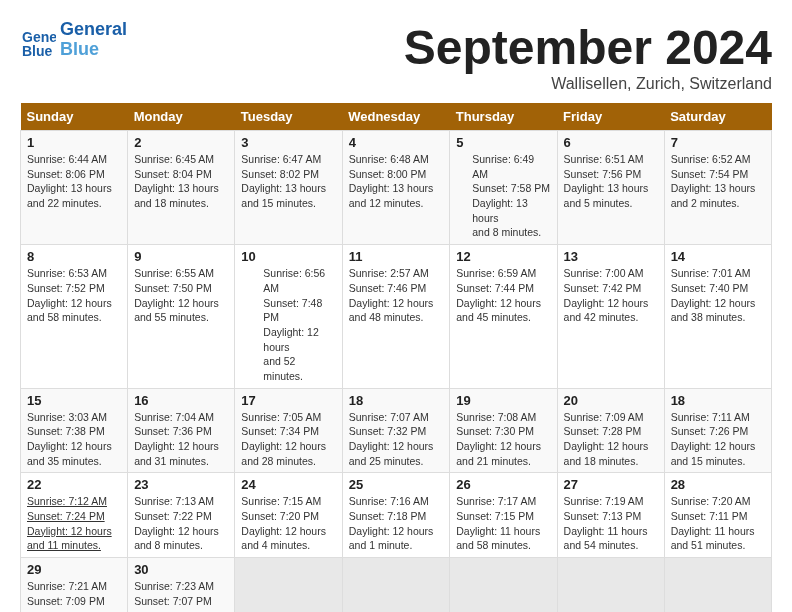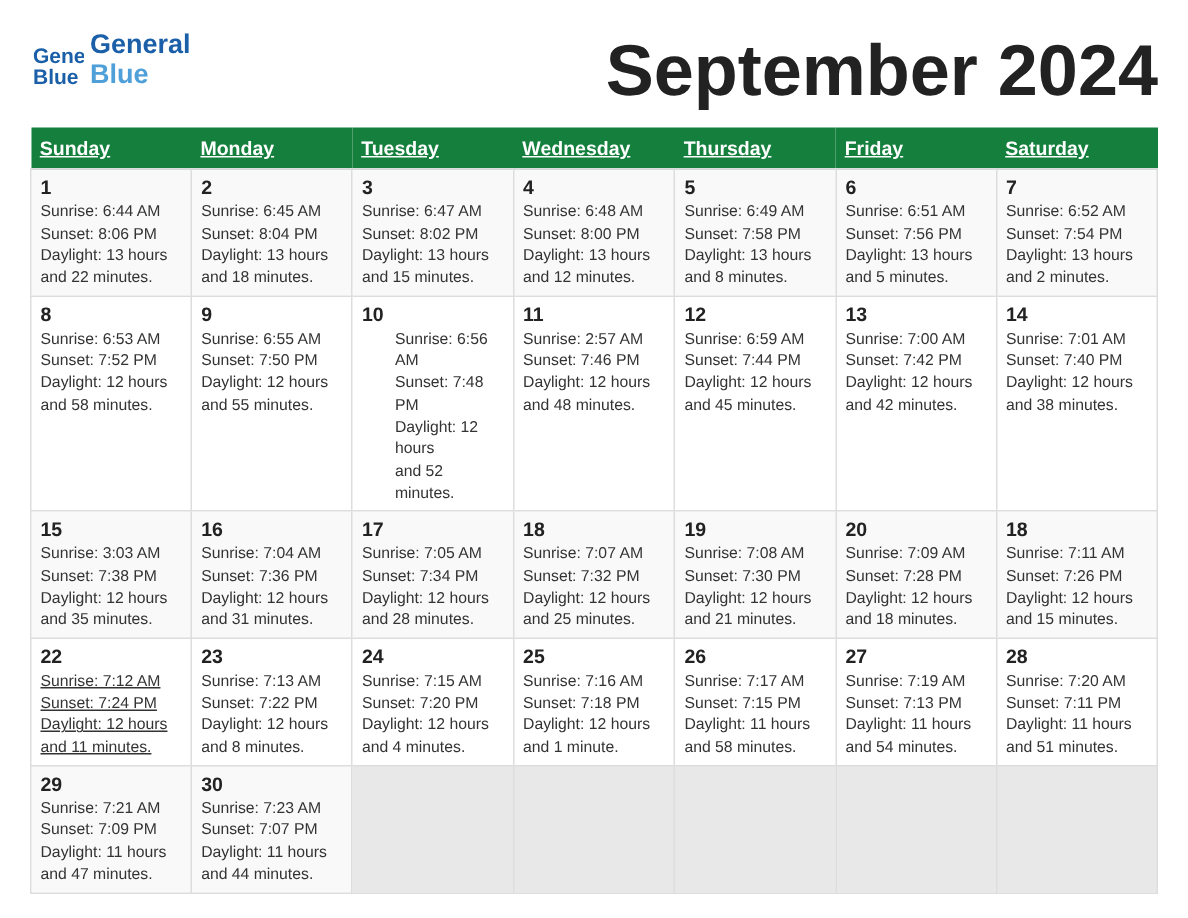--- a/index.html
+++ b/index.html
@@ -36,27 +36,26 @@
     .location {
       font-size: 16px;
       color: #444;
     }
     table {
       width: 100%;
       border-collapse: collapse;
       font-size: 11px;
     }
     thead tr th {
-      background: #15803d;
+      background: #a16207;
       color: #fff;
       text-align: left;
       padding: 6px 6px;
       font-size: 13px;
       font-weight: bold;
-      text-decoration: underline;
     }
     tbody tr td {
       vertical-align: top;
       padding: 4px 6px;
       border: 1px solid #ddd;
       width: 108px;
       min-height: 80px;
       background: #fff;
     }
     tbody tr:nth-child(odd) td {
@@ -89,20 +88,21 @@
       <polygon points="28,8 36,16 28,8" fill="#1a5fa8"></polygon>
       <polygon points="26,2 36,14 26,2" fill="#4fa0d8"></polygon>
     </svg>
     <div>
       <div style="font-size:18px;font-weight:bold;color:#1a5fa8;line-height:1.1;">General</div>
       <div style="font-size:18px;font-weight:bold;color:#4fa0d8;line-height:1.1;">Blue</div>
     </div>
   </div>
   <div class="title-block">
     <div class="month-title">September 2024</div>
+    <div class="location">Wallisellen, Zurich, Switzerland</div>
   </div>
 </div>
 
 <table>
   <thead>
     <tr id="header-row">
         <th>Sunday</th>
         <th>Monday</th>
         <th>Tuesday</th>
         <th>Wednesday</th>
@@ -136,21 +136,21 @@
         </td>
         <td>
           <span class="day-num">4</span>
           <div class="day-info" style="white-space: pre-line;">Sunrise: 6:48 AM
 Sunset: 8:00 PM
 Daylight: 13 hours
 and 12 minutes.</div>
         </td>
         <td>
           <span class="day-num">5</span>
-          <div class="day-info" style="white-space: pre-line;">Sunrise: 6:49 AM
+          <div class="day-info" style="white-space: pre-line; margin-left: 16px;">Sunrise: 6:49 AM
 Sunset: 7:58 PM
 Daylight: 13 hours
 and 8 minutes.</div>
         </td>
         <td>
           <span class="day-num">6</span>
           <div class="day-info" style="white-space: pre-line;">Sunrise: 6:51 AM
 Sunset: 7:56 PM
 Daylight: 13 hours
 and 5 minutes.</div>

